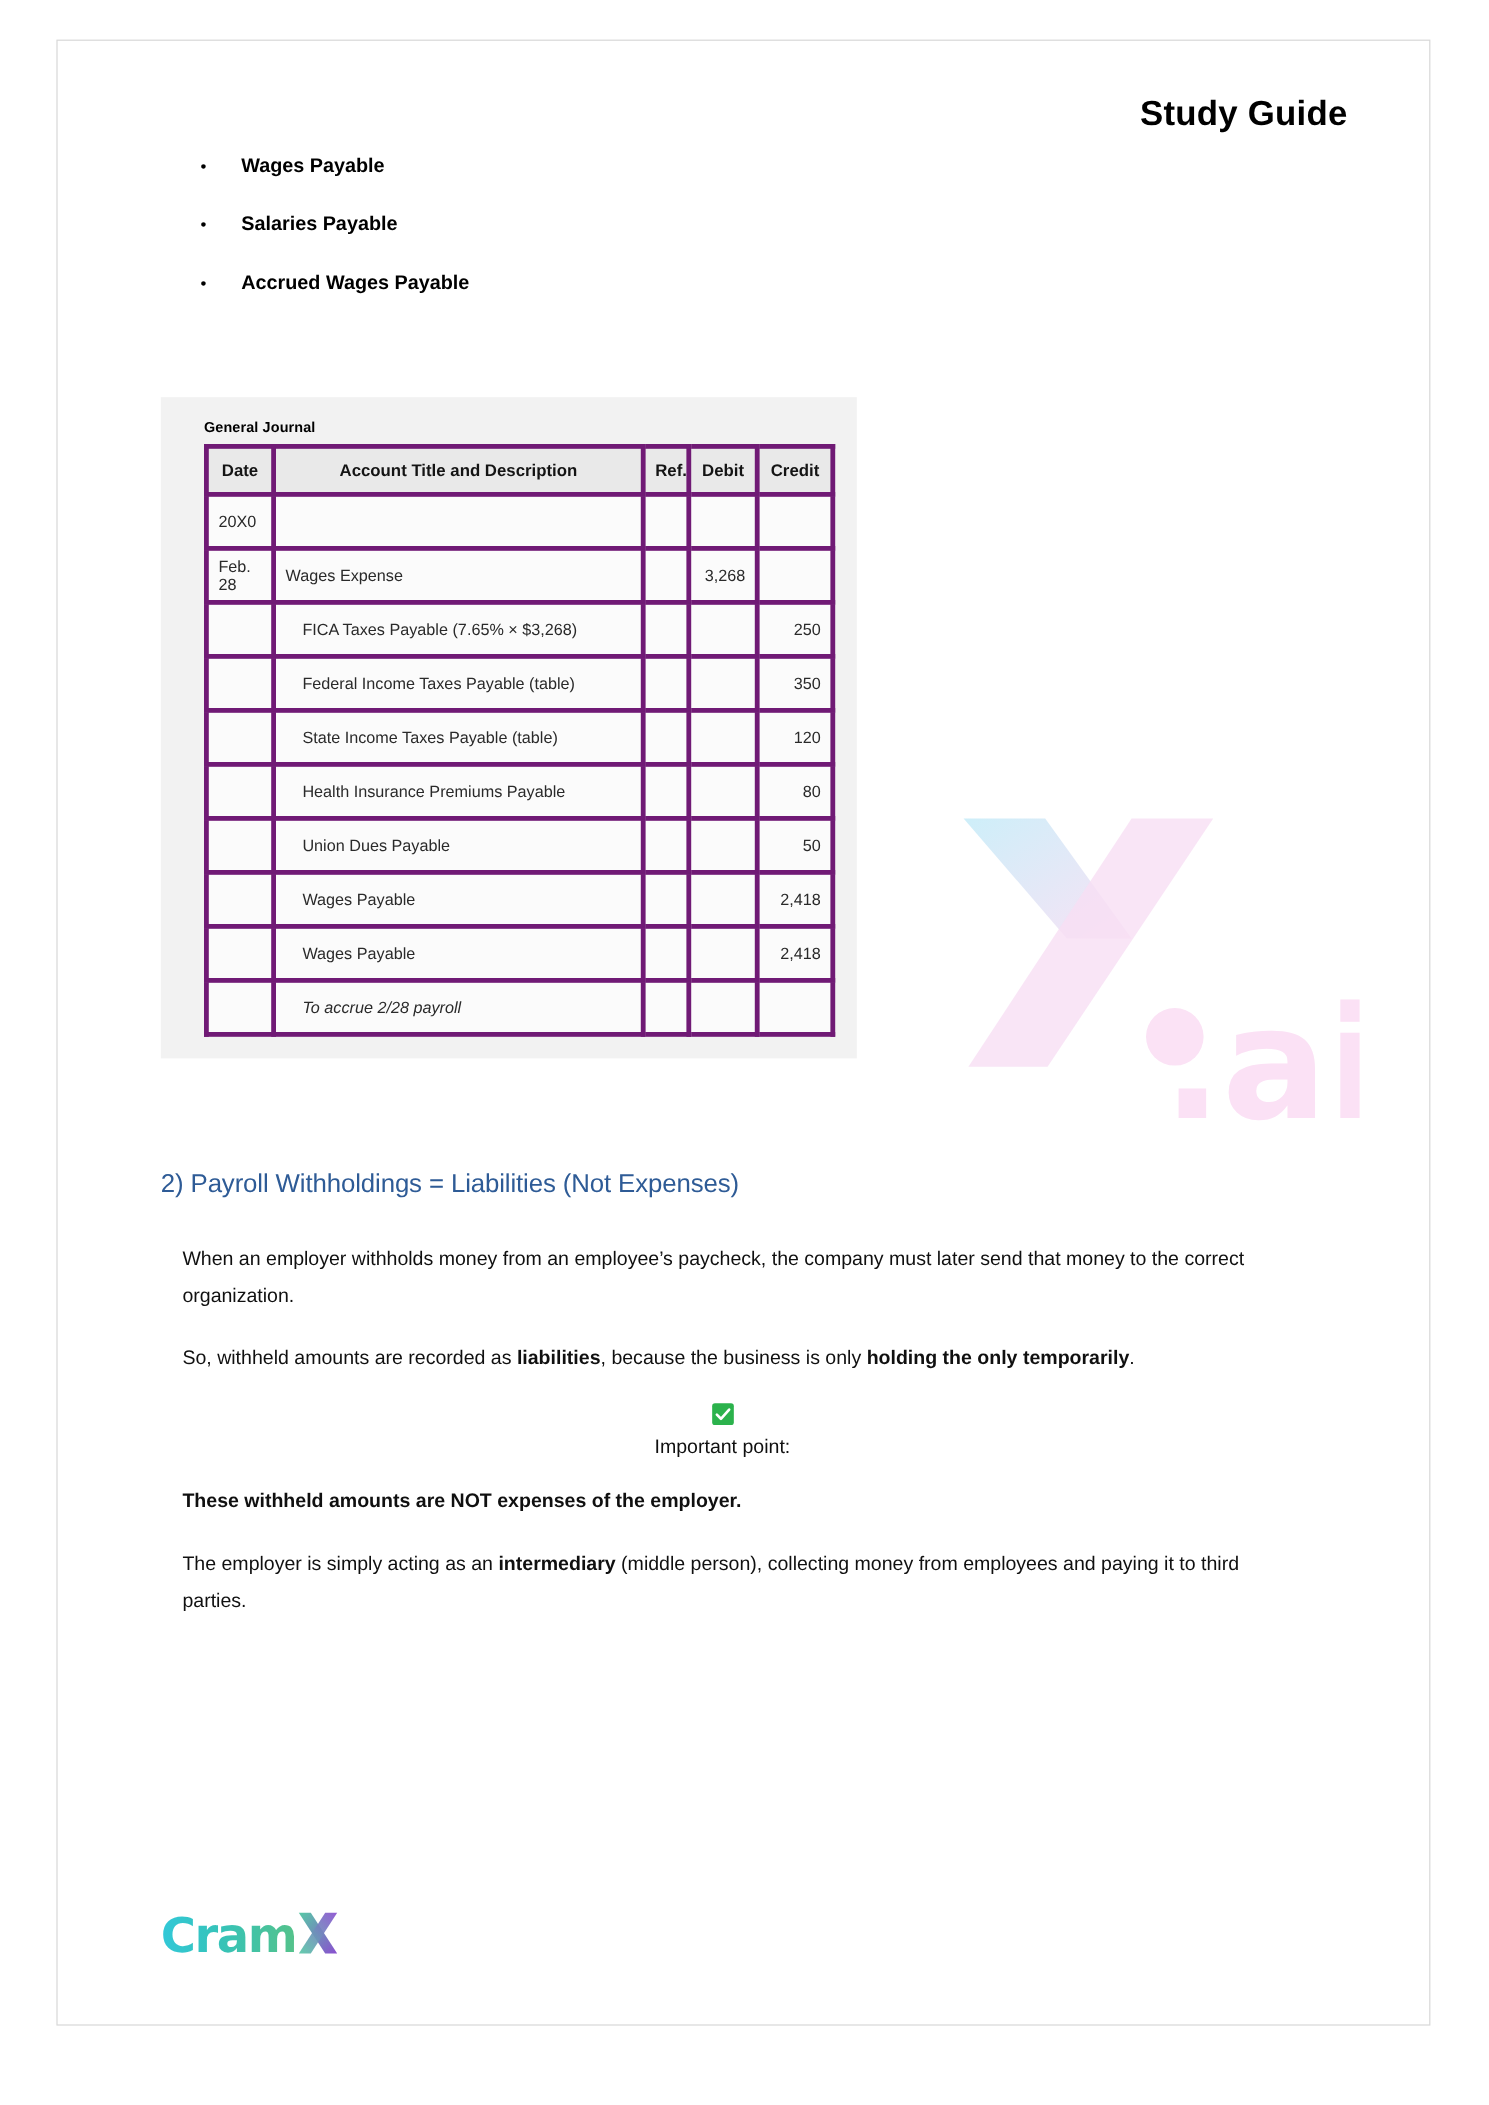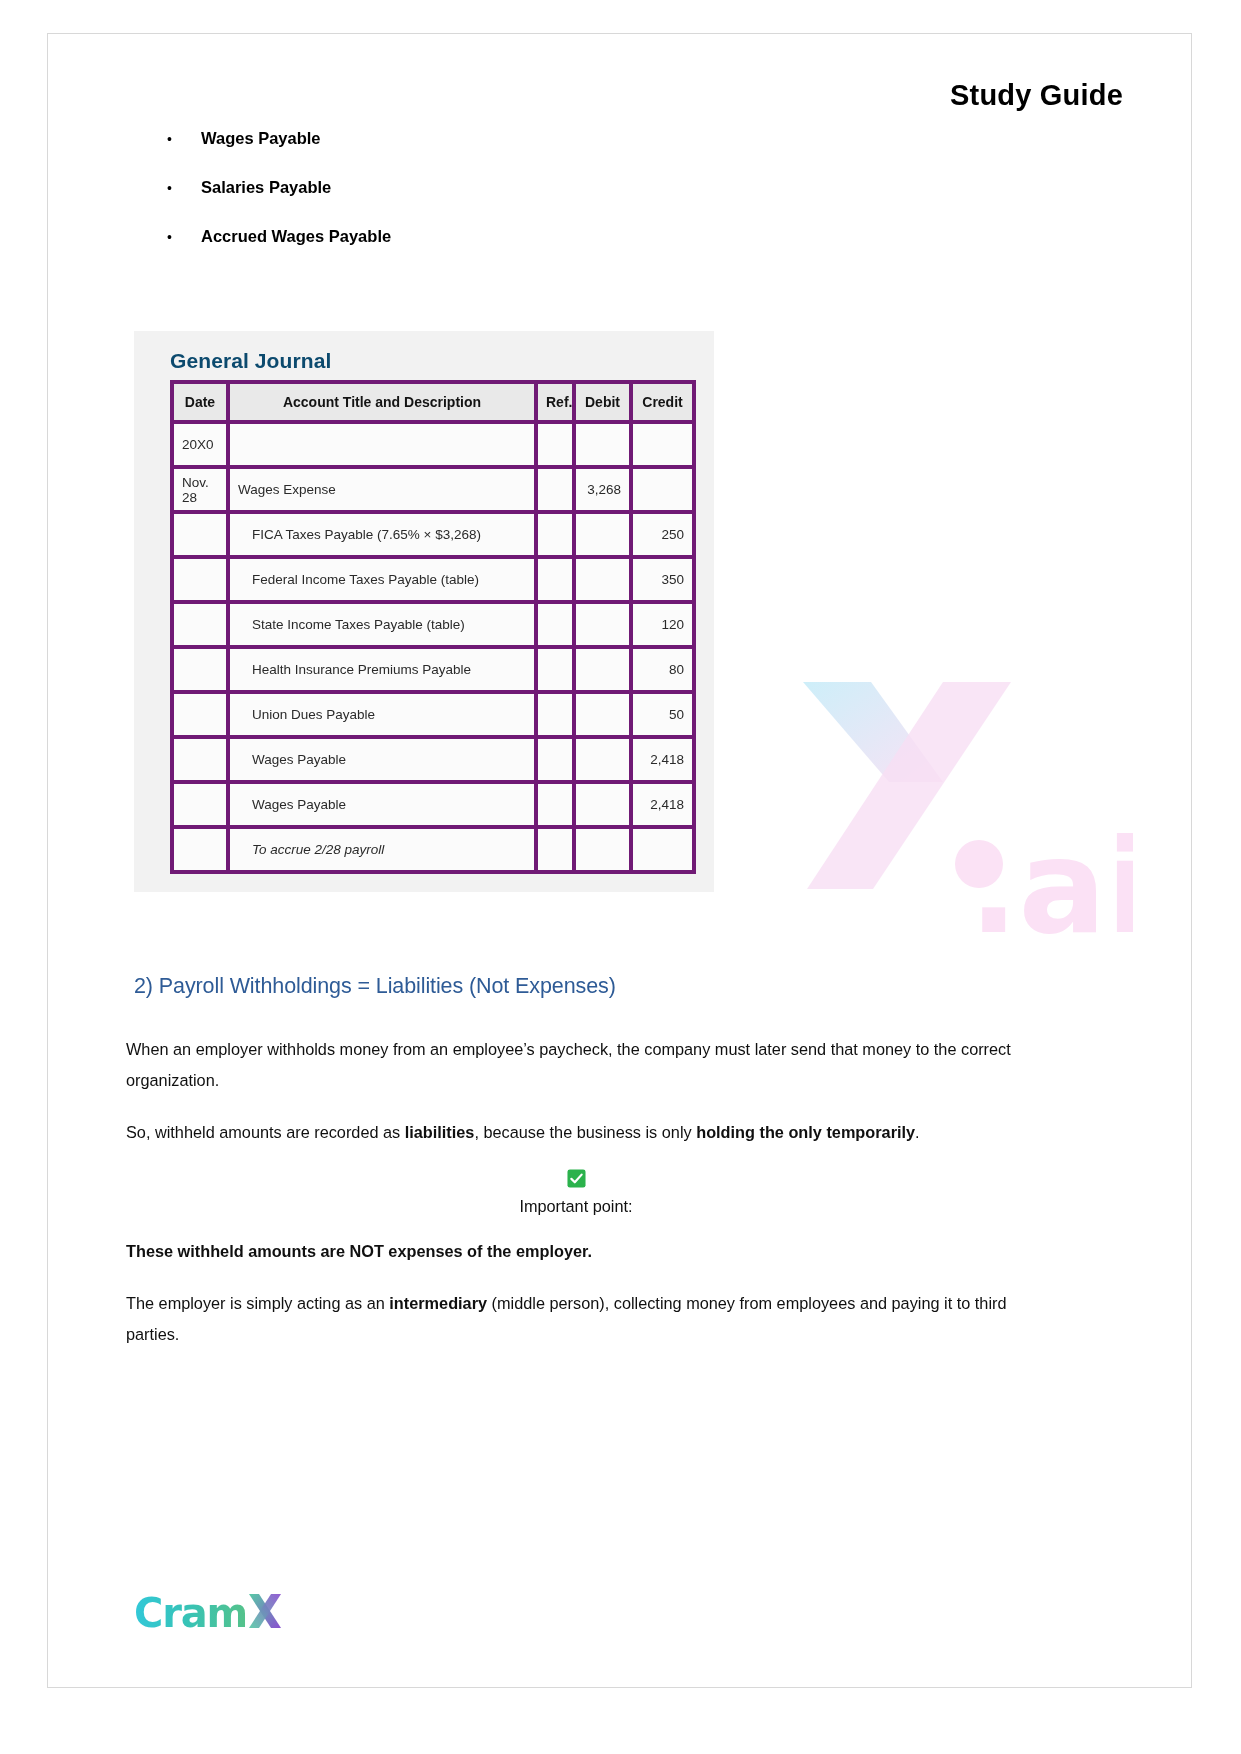--- a/index.html
+++ b/index.html
@@ -82,23 +82,23 @@
     position: absolute;
     left: 86px;
     top: 297px;
     width: 580px;
     background: #f2f2f2;
     padding: 18px 18px 18px 18px;
     box-sizing: border-box;
     z-index: 1;
   }
   .journal-caption {
-    font-size: 21px;
-    font-weight: bold;
-    color: #0c4a6e;
+    font-size: 12px;
+    font-weight: bold;
+    color: #000000;
     margin: 0 0 7px 18px;
     letter-spacing: 0.1px;
   }
   table.journal {
     border-collapse: collapse;
     width: 100%;
     background: #fbfbfb;
     table-layout: fixed;
     margin-left: 18px;
     width: calc(100% - 18px);
@@ -140,21 +140,21 @@
     top: 940px;
     font-size: 21.5px;
     font-weight: normal;
     color: #2e5b96;
     letter-spacing: -0.1px;
   }
 
   
   .body {
     position: absolute;
-    left: 78px;
+    left: 104px;
     top: 1000px;
     width: 900px;
   }
   .para {
     font-size: 16.3px;
     line-height: 31px;
     color: #101010;
     margin: 0 0 21px 0;
   }
   .para b { font-weight: bold; }
@@ -270,21 +270,21 @@
       </thead>
       <tbody id="journal-body">
           <tr>
             <td class="date-cell">20X0</td>
             <td class="desc-cell"></td>
             <td class="empty"></td>
             <td class="num-cell"></td>
             <td class="num-cell"></td>
           </tr>
           <tr>
-            <td class="date-cell">Nov. 28</td>
+            <td class="date-cell">Feb. 28</td>
             <td class="desc-cell">Wages Expense</td>
             <td class="empty"></td>
             <td class="num-cell">3,268</td>
             <td class="num-cell"></td>
           </tr>
           <tr>
             <td class="date-cell"></td>
             <td class="desc-cell indent">FICA Taxes Payable (7.65% × $3,268)</td>
             <td class="empty"></td>
             <td class="num-cell"></td>

